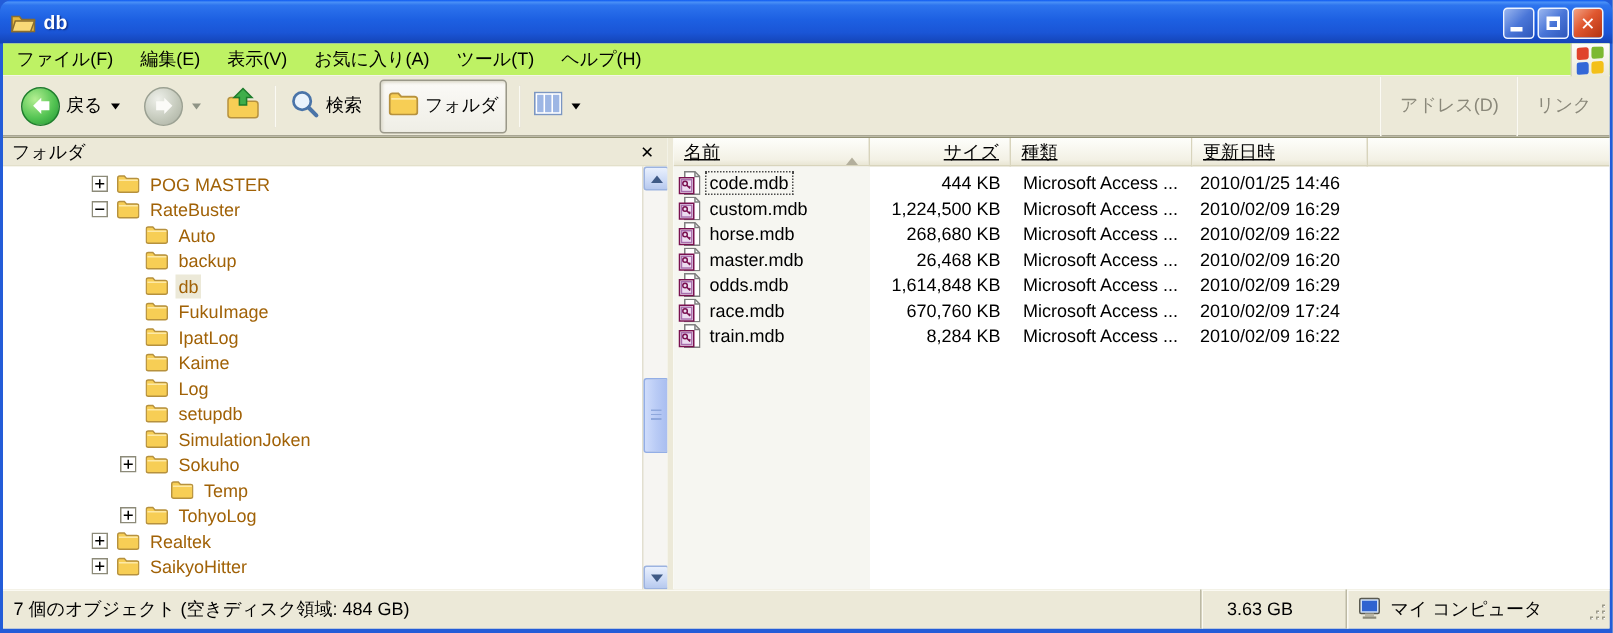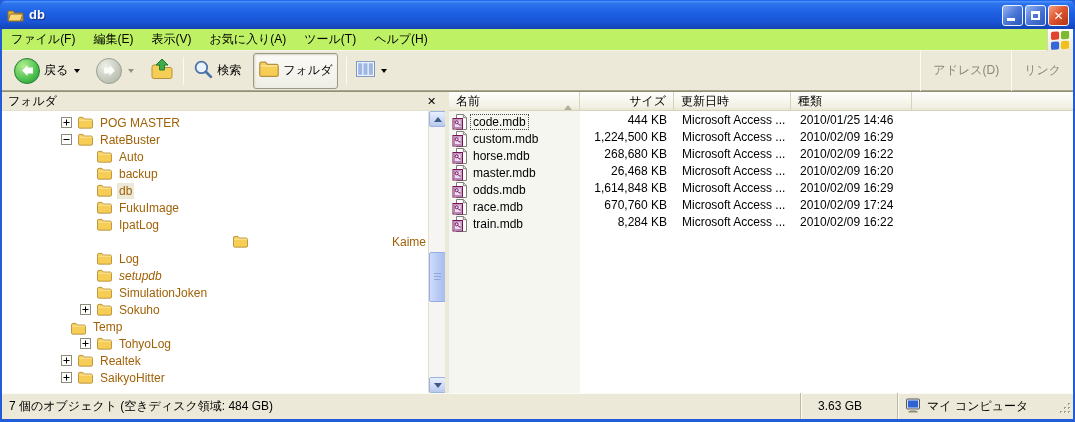--- a/index.html
+++ b/index.html
@@ -83,29 +83,29 @@
     background:linear-gradient(90deg,#cfdcfb,#b9cbf5 50%,#a8bdf0); border:1px solid #93aee6; }
   .sb-grip { position:absolute; left:4px; top:50%; margin-top:-4px; width:7px; height:8px;
     background:repeating-linear-gradient(180deg,#8fa8dd 0 1px,transparent 1px 3px); }
 
   .divider { position:absolute; top:0; left:443px; width:4px; bottom:0; background:#ece9d8; }
 
   .filelist { position:absolute; top:0; left:447px; right:0; bottom:0; background:#fff; overflow:hidden; }
   .col-headers { position:absolute; top:0; left:0; right:0; height:19px; display:flex; }
   .col-header { height:19px; background:linear-gradient(180deg,#fefefb,#f3f1e5 80%,#e9e6d4);
     border-right:1px solid #d8d4bc; border-bottom:1px solid #d8d4bc; display:flex; align-items:flex-end;
-    padding:0 7px; color:#000; }
+    padding:0 7px; color:#000;text-decoration:underline; }
   .col-header.filler { flex:1; border-right:none; }
   .col-header .hdr-label { flex:1; }
   .col-header.right .hdr-label { text-align:right; }
   .sort-arrow { width:0; height:0; border-left:4px solid transparent; border-right:4px solid transparent;
     border-bottom:5px solid #b3af9c; margin-left:6px; }
   .name-col-tint { position:absolute; top:19px; left:0; width:131px; bottom:0; background:#f6f6f1; }
   .file-rows { position:absolute; top:21px; left:0; right:0; }
-  .file-row { height:17px; display:flex; }
+  .file-row { height:17px; display:flex; align-items:center; }
   .cell-name { width:131px; display:flex; align-items:center; padding-left:3px; overflow:hidden; }
   .file-icon { margin-right:3px; display:flex; flex:0 0 auto; }
   .file-name { padding:0 2px; border:1px dotted transparent; white-space:nowrap; }
   .file-name.focused { border-color:#4a4a4a; }
   .cell-size { width:94px; text-align:right; padding-right:7px; }
   .cell-type { width:121px; padding-left:8px; white-space:nowrap; overflow:hidden; }
   .cell-date { width:117px; padding-left:5px; white-space:nowrap; }
 
   
   .statusbar { position:absolute; left:0; right:0; bottom:0; height:26px; background:#ece9d8; display:flex;
@@ -315,41 +315,41 @@
             <div class="tree-row" style="padding-left: 78px;">
               <span class="expander"></span>
               <span class="tree-folder">
                 <svg width="15" height="13" viewBox="0 0 16 13">
                   <path d="M.5 2.5 C.5 1.7 1.2 1 2 1 h3.2 l1.6 1.8 H14 c.8 0 1.5.7 1.5 1.5 v7 c0 .8-.7 1.2-1.5 1.2 H2 c-.8 0-1.5-.4-1.5-1.2 z" fill="#f7ce55" stroke="#b6913e"></path>
                   <path d="M1.4 4 h13.4" stroke="#fde9a7" fill="none"></path>
                 </svg>
               </span>
               <span class="tree-label">IpatLog</span>
             </div>
-            <div class="tree-row" style="padding-left: 78px; justify-content: space-between;">
+            <div class="tree-row" style="padding-left: 78px;">
               <span class="expander"></span>
               <span class="tree-folder">
                 <svg width="15" height="13" viewBox="0 0 16 13">
                   <path d="M.5 2.5 C.5 1.7 1.2 1 2 1 h3.2 l1.6 1.8 H14 c.8 0 1.5.7 1.5 1.5 v7 c0 .8-.7 1.2-1.5 1.2 H2 c-.8 0-1.5-.4-1.5-1.2 z" fill="#f7ce55" stroke="#b6913e"></path>
                   <path d="M1.4 4 h13.4" stroke="#fde9a7" fill="none"></path>
                 </svg>
               </span>
               <span class="tree-label">Kaime</span>
             </div>
             <div class="tree-row" style="padding-left: 78px;">
               <span class="expander"></span>
               <span class="tree-folder">
                 <svg width="15" height="13" viewBox="0 0 16 13">
                   <path d="M.5 2.5 C.5 1.7 1.2 1 2 1 h3.2 l1.6 1.8 H14 c.8 0 1.5.7 1.5 1.5 v7 c0 .8-.7 1.2-1.5 1.2 H2 c-.8 0-1.5-.4-1.5-1.2 z" fill="#f7ce55" stroke="#b6913e"></path>
                   <path d="M1.4 4 h13.4" stroke="#fde9a7" fill="none"></path>
                 </svg>
               </span>
               <span class="tree-label">Log</span>
             </div>
-            <div class="tree-row" style="padding-left: 78px; font-style: italic;">
+            <div class="tree-row" style="padding-left: 78px;">
               <span class="expander"></span>
               <span class="tree-folder">
                 <svg width="15" height="13" viewBox="0 0 16 13">
                   <path d="M.5 2.5 C.5 1.7 1.2 1 2 1 h3.2 l1.6 1.8 H14 c.8 0 1.5.7 1.5 1.5 v7 c0 .8-.7 1.2-1.5 1.2 H2 c-.8 0-1.5-.4-1.5-1.2 z" fill="#f7ce55" stroke="#b6913e"></path>
                   <path d="M1.4 4 h13.4" stroke="#fde9a7" fill="none"></path>
                 </svg>
               </span>
               <span class="tree-label">setupdb</span>
             </div>
             <div class="tree-row" style="padding-left: 78px;">
@@ -371,21 +371,21 @@
                 </svg>
               </span>
               <span class="tree-folder">
                 <svg width="15" height="13" viewBox="0 0 16 13">
                   <path d="M.5 2.5 C.5 1.7 1.2 1 2 1 h3.2 l1.6 1.8 H14 c.8 0 1.5.7 1.5 1.5 v7 c0 .8-.7 1.2-1.5 1.2 H2 c-.8 0-1.5-.4-1.5-1.2 z" fill="#f7ce55" stroke="#b6913e"></path>
                   <path d="M1.4 4 h13.4" stroke="#fde9a7" fill="none"></path>
                 </svg>
               </span>
               <span class="tree-label">Sokuho</span>
             </div>
-            <div class="tree-row" style="padding-left: 52px; align-items: flex-end;">
+            <div class="tree-row" style="padding-left: 95px;">
               <span class="expander"></span>
               <span class="tree-folder">
                 <svg width="15" height="13" viewBox="0 0 16 13">
                   <path d="M.5 2.5 C.5 1.7 1.2 1 2 1 h3.2 l1.6 1.8 H14 c.8 0 1.5.7 1.5 1.5 v7 c0 .8-.7 1.2-1.5 1.2 H2 c-.8 0-1.5-.4-1.5-1.2 z" fill="#f7ce55" stroke="#b6913e"></path>
                   <path d="M1.4 4 h13.4" stroke="#fde9a7" fill="none"></path>
                 </svg>
               </span>
               <span class="tree-label">Temp</span>
             </div>
             <div class="tree-row" style="padding-left: 78px;">
@@ -454,25 +454,25 @@
 
       <div class="filelist">
         <div class="col-headers" id="col-headers">
             <div class="col-header" style="width: 131px;">
               <span class="hdr-label">名前</span>
               <span class="sort-arrow"></span>
             </div>
             <div class="col-header right" style="width: 94px;">
               <span class="hdr-label">サイズ</span>
             </div>
+            <div class="col-header" style="width: 121px;">
+              <span class="hdr-label">種類</span>
+            </div>
             <div class="col-header" style="width: 117px;">
               <span class="hdr-label">更新日時</span>
-            </div>
-            <div class="col-header" style="width: 121px;">
-              <span class="hdr-label">種類</span>
             </div>
             <div class="col-header filler"></div>
           </div>
         <div class="name-col-tint"></div>
         <div class="file-rows" id="file-rows">
             <div class="file-row">
               <div class="cell-name">
                 <span class="file-icon">
                   <svg width="15" height="16" viewBox="0 0 15 16">
                     <path d="M4.5 .5 h6.8 l3.2 3.2 V15.5 H4.5 z" fill="#fff" stroke="#7f7f7f"></path>

